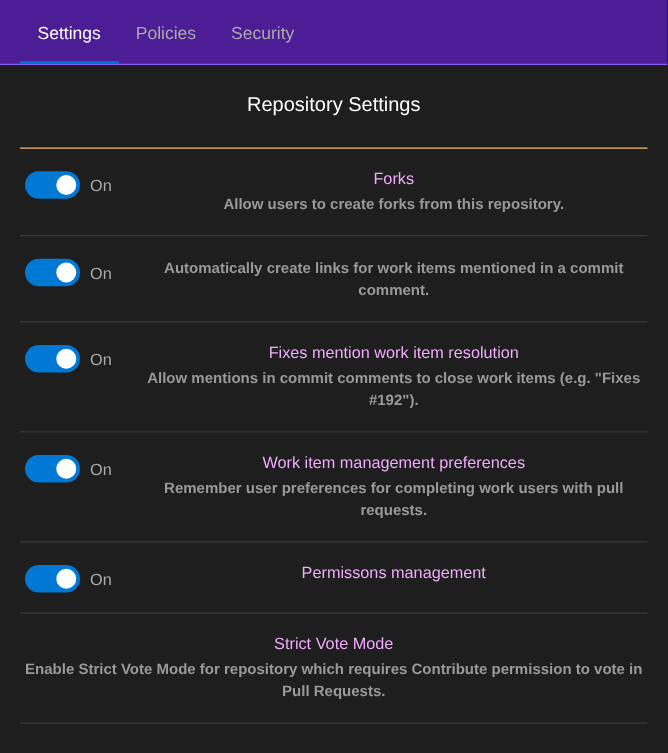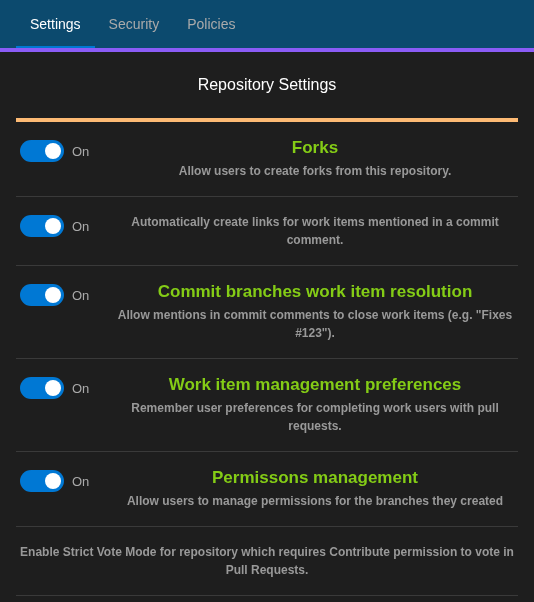--- a/index.html
+++ b/index.html
@@ -18,22 +18,22 @@
       overflow: hidden;
     }
 
     
     .top-nav {
       display: flex;
       flex-direction: row;
       align-items: flex-end;
       padding: 0 16px;
       height: 52px;
-      background-color: #0c4a6e;
-      border-bottom: 4px solid #8b5cf6;
+      background-color: #4c1d95;
+      border-bottom: 1px solid #8b5cf6;
     }
 
     .nav-tab {
       padding: 12px 14px;
       font-size: 14px;
       color: #aaaaaa;
       cursor: pointer;
       position: relative;
       height: 100%;
       display: flex;
@@ -61,21 +61,21 @@
     }
 
     .section-title {
       font-size: 16px;
       font-weight: 400;
       color: #ffffff;
       margin-bottom: 20px;
     }
 
     .settings-list {
-      border-top: 4px solid #fdba74;
+      border-top: 1px solid #fdba74;
       margin-top: 24px;
     }
 
     .setting-item {
       display: flex;
       flex-direction: row;
       align-items: flex-start;
       padding: 16px 4px;
       border-bottom: 1px solid #3a3a3a;
     }
@@ -128,40 +128,40 @@
       font-size: 13px;
       color: #aaaaaa;
       margin-left: 8px;
     }
 
     .setting-info {
       flex: 1;
     }
 
     .setting-title {
-      font-size: 17px;
-      font-weight: 700;
-      color: #84cc16;
+      font-size: 13px;
+      font-weight: 400;
+      color: #f0abfc;
       margin-bottom: 4px;
     }
 
     .setting-description {
       font-size: 12px;
       color: #999999;
       line-height: 1.5;
       font-weight: bold;
     }
   </style>
 </head>
 <body>
 
 <nav class="top-nav">
   <div class="nav-tab active">Settings</div>
+  <div class="nav-tab">Policies</div>
   <div class="nav-tab">Security</div>
-  <div class="nav-tab">Policies</div>
 </nav>
 
 <div class="content">
   <div class="section-title">Repository Settings</div>
 
   <div class="settings-list">
 
   <div class="setting-item">
         <div class="toggle-area">
           <div class="toggle-switch on">
@@ -186,22 +186,22 @@
         </div>
       </div>
       <div class="setting-item">
         <div class="toggle-area">
           <div class="toggle-switch on">
             <div class="toggle-knob"></div>
           </div>
           <span class="toggle-label">On</span>
         </div>
         <div class="setting-info">
-          <div class="setting-title">Commit branches work item resolution</div>
-          <div class="setting-description">Allow mentions in commit comments to close work items (e.g. "Fixes #123").</div>
+          <div class="setting-title">Fixes mention work item resolution</div>
+          <div class="setting-description">Allow mentions in commit comments to close work items (e.g. "Fixes #192").</div>
         </div>
       </div>
       <div class="setting-item">
         <div class="toggle-area">
           <div class="toggle-switch on">
             <div class="toggle-knob"></div>
           </div>
           <span class="toggle-label">On</span>
         </div>
         <div class="setting-info">
@@ -211,22 +211,22 @@
       </div>
       <div class="setting-item">
         <div class="toggle-area">
           <div class="toggle-switch on">
             <div class="toggle-knob"></div>
           </div>
           <span class="toggle-label">On</span>
         </div>
         <div class="setting-info">
           <div class="setting-title">Permissons management</div>
-          <div class="setting-description">Allow users to manage permissions for the branches they created</div>
-        </div>
-      </div>
-      <div class="setting-item">
-        <div class="setting-info">
+        </div>
+      </div>
+      <div class="setting-item">
+        <div class="setting-info">
+          <div class="setting-title">Strict Vote Mode</div>
           <div class="setting-description">Enable Strict Vote Mode for repository which requires Contribute permission to vote in Pull Requests.</div>
         </div>
       </div>
     </div>
 </div>
 
 </body></html>

